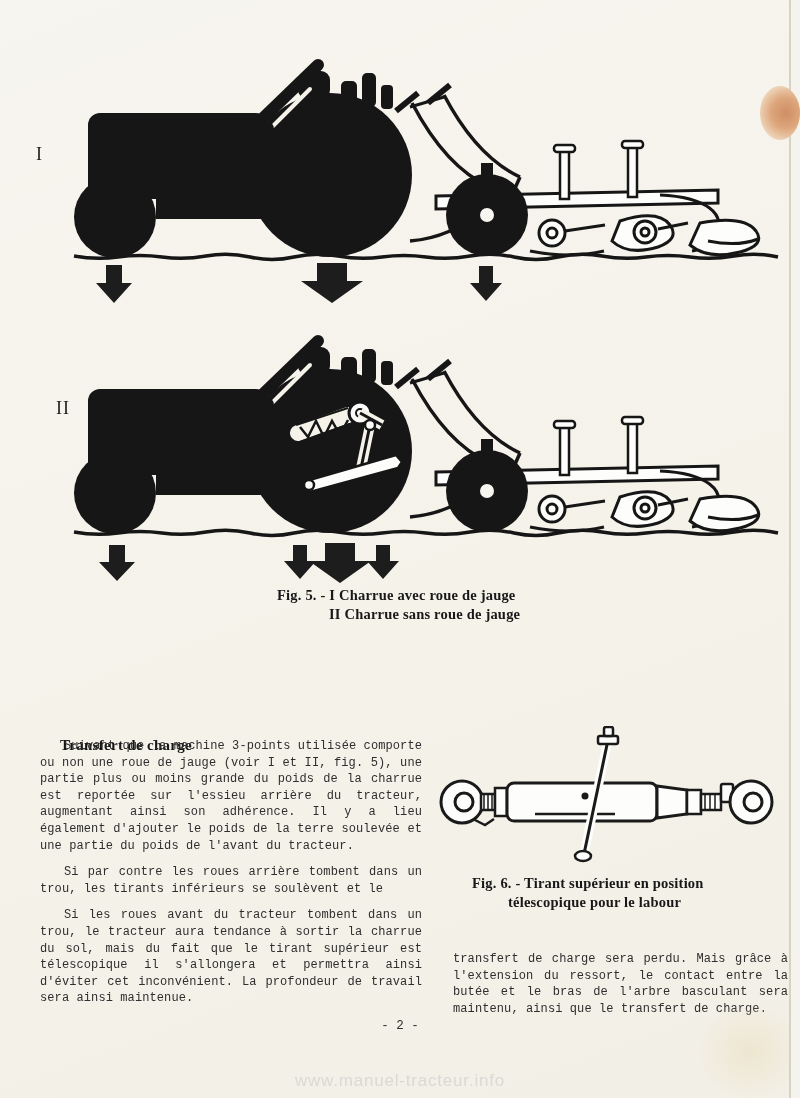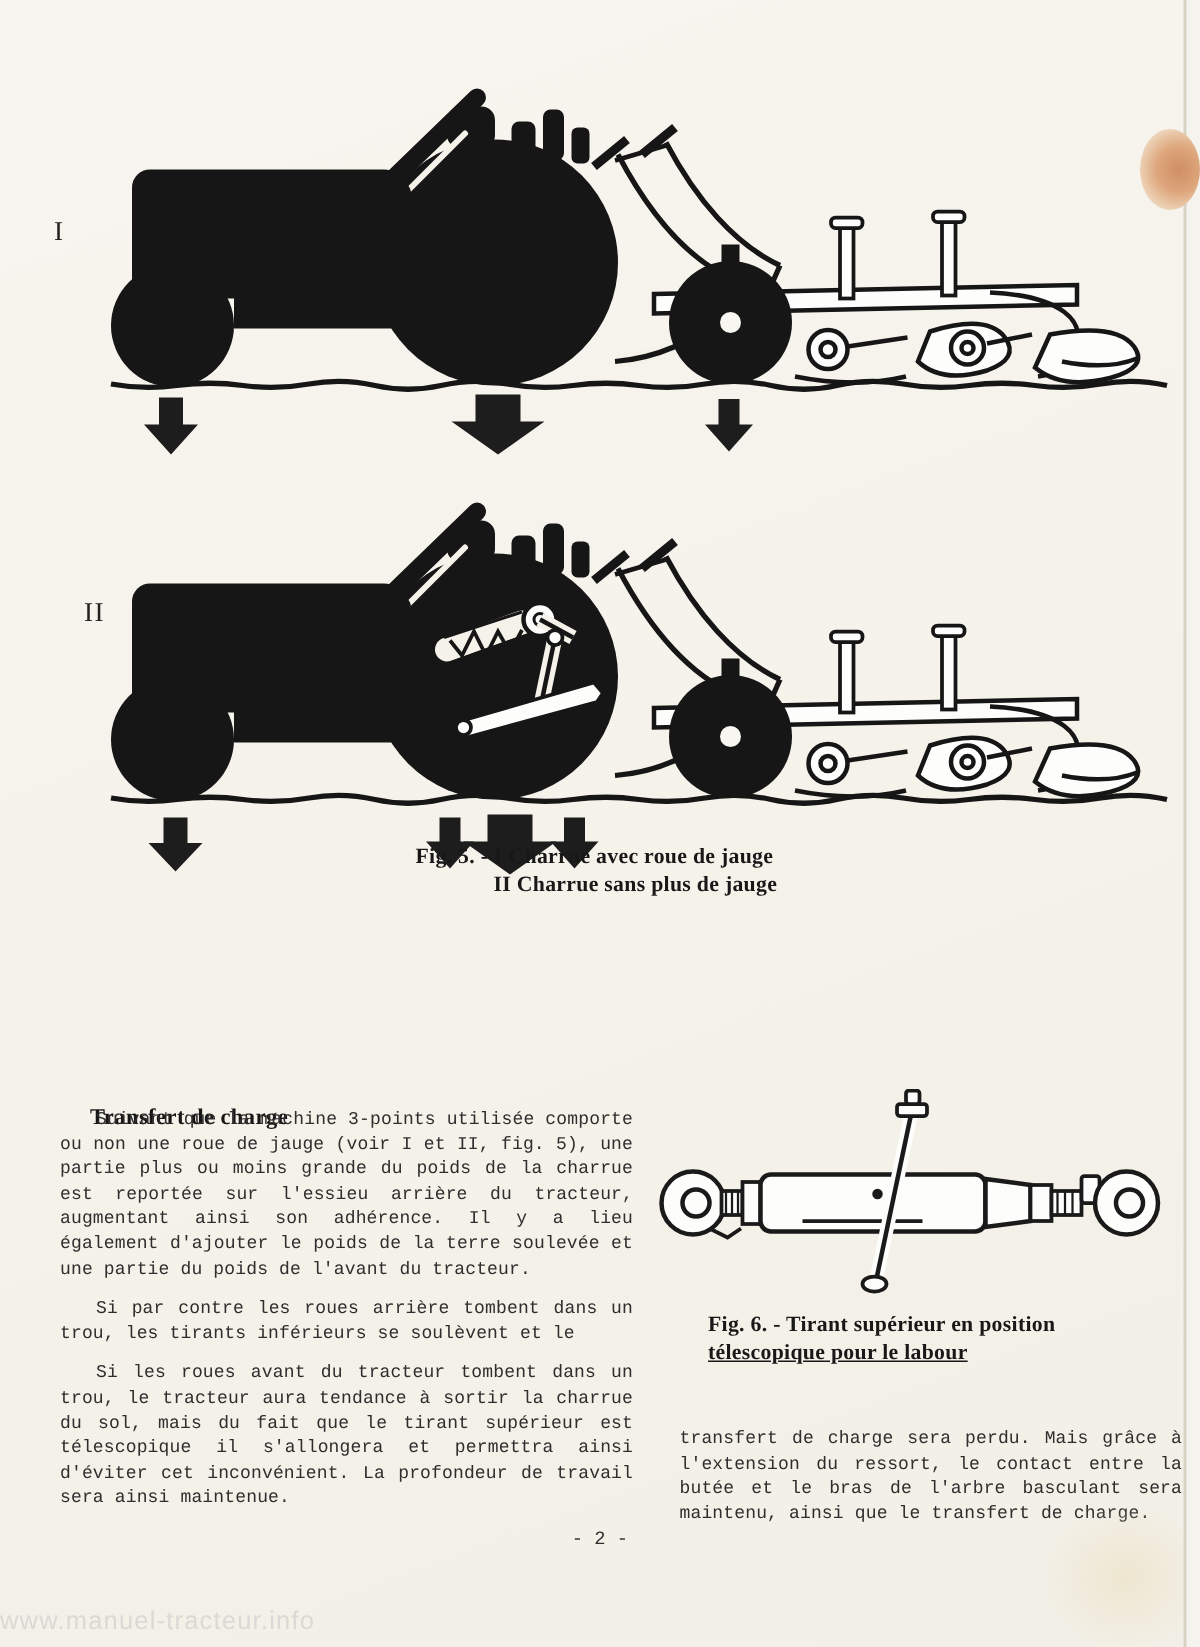--- a/index.html
+++ b/index.html
@@ -12,21 +12,21 @@
   .roman{font-family:"Liberation Serif",serif;font-size:18px;color:#222;letter-spacing:1px;}
   .caption{font-family:"Liberation Serif",serif;font-weight:bold;font-size:14.5px;line-height:19px;color:#181818;letter-spacing:0.2px;}
   .heading{font-family:"Liberation Serif",serif;font-weight:bold;font-size:15px;color:#161616;letter-spacing:0.3px;}
   .bodytext{
     font-family:"Liberation Mono","DejaVu Sans Mono",monospace;
     font-size:12px;line-height:16.6px;color:#2e2e2e;
     text-align:justify;letter-spacing:0.1px;
   }
   .bodytext p{margin:0 0 10px 0;text-indent:24px;}
   .pagenum{font-family:"Liberation Mono",monospace;font-size:12.5px;color:#2e2e2e;text-align:center;}
-  .watermark{font-family:"Liberation Sans",sans-serif;font-size:17px;color:#d9d9d5;letter-spacing:0.8px;text-align:left;width:100%;}
+  .watermark{font-family:"Liberation Sans",sans-serif;font-size:17px;color:#d9d9d5;letter-spacing:0.8px;text-align:center;width:100%;}
   .page-edge{left:789px;top:0;width:11px;height:1098px;background:#f4f3ee;border-left:2px solid #d8d2c3;}
   .stain1{left:760px;top:86px;width:40px;height:54px;border-radius:50%;
     background:radial-gradient(ellipse at 65% 50%, #d08e64 0%, #dda67c 40%, #eccfb2 70%, rgba(236,207,178,0) 100%);}
   .stain2{left:698px;top:1005px;width:104px;height:93px;border-radius:50%;
     background:radial-gradient(ellipse, rgba(236,226,198,0.7) 0%, rgba(236,226,198,0) 75%);}
   svg{display:block;}
 </style>
 </head>
 <body>
 
@@ -117,23 +117,23 @@
     <circle cx="300" cy="152" r="5" fill="#fdfdfb" stroke="#161616" stroke-width="2.5"></circle>
     <polygon points="246,160 336,134 342,141 338,147 250,171 244,166" fill="#fdfdfb" stroke="#161616" stroke-width="2.5"></polygon>
     <circle cx="249" cy="164" r="5" fill="#fdfdfb" stroke="#161616" stroke-width="2.5"></circle>
   </g>
   <polygon fill="#1d1d1d" points="49,224 65,224 65,241 75,241 57,260 39,241 49,241"></polygon>
   <polygon fill="#1d1d1d" points="233,224 247,224 247,240 256,240 240,258 224,240 233,240"></polygon>
   <polygon fill="#1d1d1d" points="265,222 295,222 295,240 311,240 280,262 249,240 265,240"></polygon>
   <polygon fill="#1d1d1d" points="316,224 330,224 330,240 339,240 323,258 307,240 316,240"></polygon>
 </svg>
 
-<div class="abs caption" style="left:277px;top:562px;">
+<div class="abs caption" style="left:277px;top:586px;">
   <div>Fig. 5. - I  Charrue avec roue de jauge</div>
-  <div style="margin-left:52px;">II  Charrue sans plus de jauge</div>
+  <div style="margin-left:52px;">II  Charrue sans roue de jauge</div>
 </div>
 
 <div class="abs heading" style="left:60px;top:737px;">Transfert de charge</div>
 
 <div class="abs bodytext" style="left:40px;top:738px;width:382px;">
   <p>Suivant que la machine 3-points utilisée comporte ou non une roue de jauge (voir I et II, fig. 5), une partie plus ou moins grande du poids de la charrue est reportée sur l'essieu arrière du tracteur, augmentant ainsi son adhérence. Il y a lieu également d'ajouter le poids de la terre soulevée et une partie du poids de l'avant du tracteur.</p>
   <p>Si par contre les roues arrière tombent dans un trou, les tirants inférieurs se soulèvent et le</p>
   <p>Si les roues avant du tracteur tombent dans un trou, le tracteur aura tendance à sortir la charrue du sol, mais du fait que le tirant supérieur est télescopique il s'allongera et permettra ainsi d'éviter cet inconvénient. La profondeur de travail sera ainsi maintenue.</p>
 </div>
 
@@ -166,21 +166,21 @@
       <line x1="173" y1="14" x2="149" y2="128" stroke="#1a1a1a" stroke-width="3"></line>
       <rect x="163" y="10" width="20" height="8" rx="2" fill="#fdfdfb" stroke="#1a1a1a" stroke-width="2.5"></rect>
       <rect x="169" y="1" width="9" height="9" rx="2" fill="#fdfdfb" stroke="#1a1a1a" stroke-width="2.5"></rect>
       <ellipse cx="148" cy="130" rx="8" ry="5" fill="#fdfdfb" stroke="#1a1a1a" stroke-width="2.5"></ellipse>
     </g>
   </g>
 </svg>
 
 <div class="abs caption" style="left:472px;top:874px;">
   <div>Fig. 6. -  Tirant supérieur en position</div>
-  <div style="text-decoration:underline;">télescopique pour le labour</div>
+  <div style="margin-left:36px;">télescopique pour le labour</div>
 </div>
 
 <div class="abs bodytext" style="left:422px;top:951px;width:366px;">
   <p style="text-indent:0;margin-left:31px;">transfert de charge sera perdu. Mais grâce à l'extension du ressort, le contact entre la butée et le bras de l'arbre basculant sera maintenu, ainsi que le transfert de charge.</p>
 </div>
 
 <div class="abs pagenum" style="left:340px;top:1019px;width:120px;">- 2 -</div>
 
 <div class="abs watermark" style="left:0;top:1071px;">www.manuel-tracteur.info</div>
 

